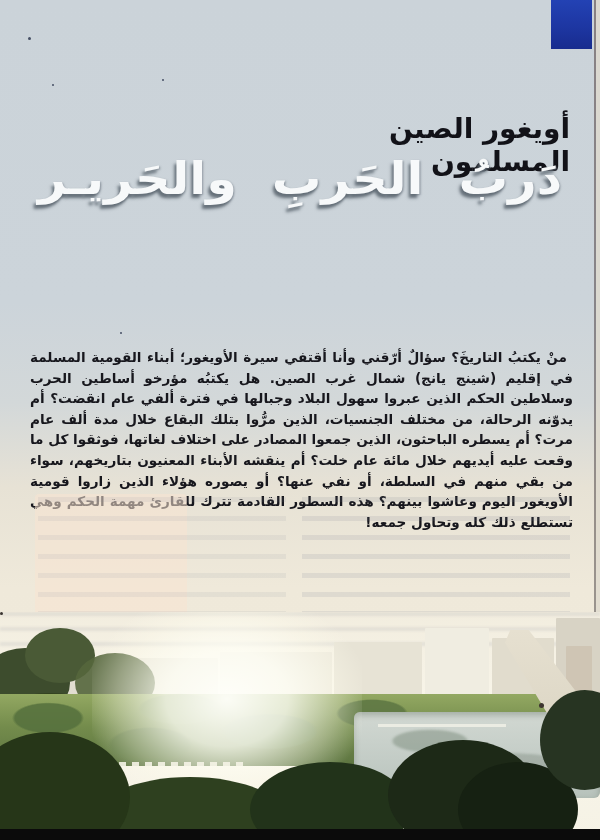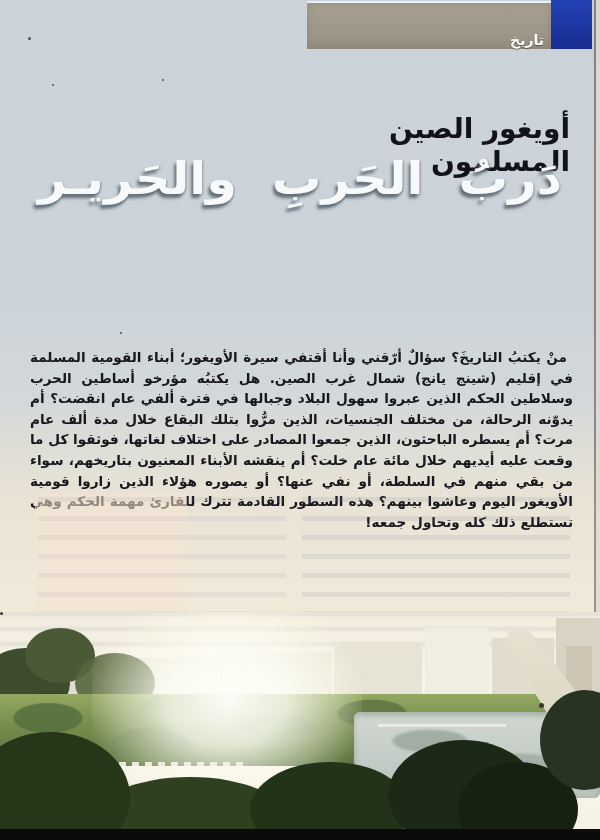--- a/index.html
+++ b/index.html
@@ -111,23 +111,20 @@
   .rocks{position:absolute;left:430px;top:192px;width:90px;height:32px;z-index:8;border-radius:40%;
     background:radial-gradient(ellipse at 40% 40%,#d6d8ca 0 55%,rgba(160,170,150,.4) 70%,transparent 75%);filter:blur(.6px);}
   .bottom-strip{position:absolute;left:0;bottom:0;width:600px;height:11px;background:#0b0b0b;z-index:12;}
   .speck{position:absolute;width:3px;height:3px;border-radius:50%;background:rgba(35,45,70,.8);}
 </style>
 </head>
 <body>
 
 <div class="page">
 
-  <div class="header-bar">
-    <span class="tab-label">تاريخ</span>
-  </div>
   <div class="blue-block"></div>
   <div class="edge-sliver"></div>
   <div class="page-edge"></div>
 
   <div class="speck" style="left:28px;top:37px;"></div>
   <div class="speck" style="left:52px;top:84px;width:2px;height:2px;"></div>
   <div class="speck" style="left:162px;top:79px;width:2px;height:2px;"></div>
   <div class="speck" style="left:120px;top:332px;width:2px;height:2px;"></div>
 
   <div class="kicker">أويغور الصين المسلمون</div>

